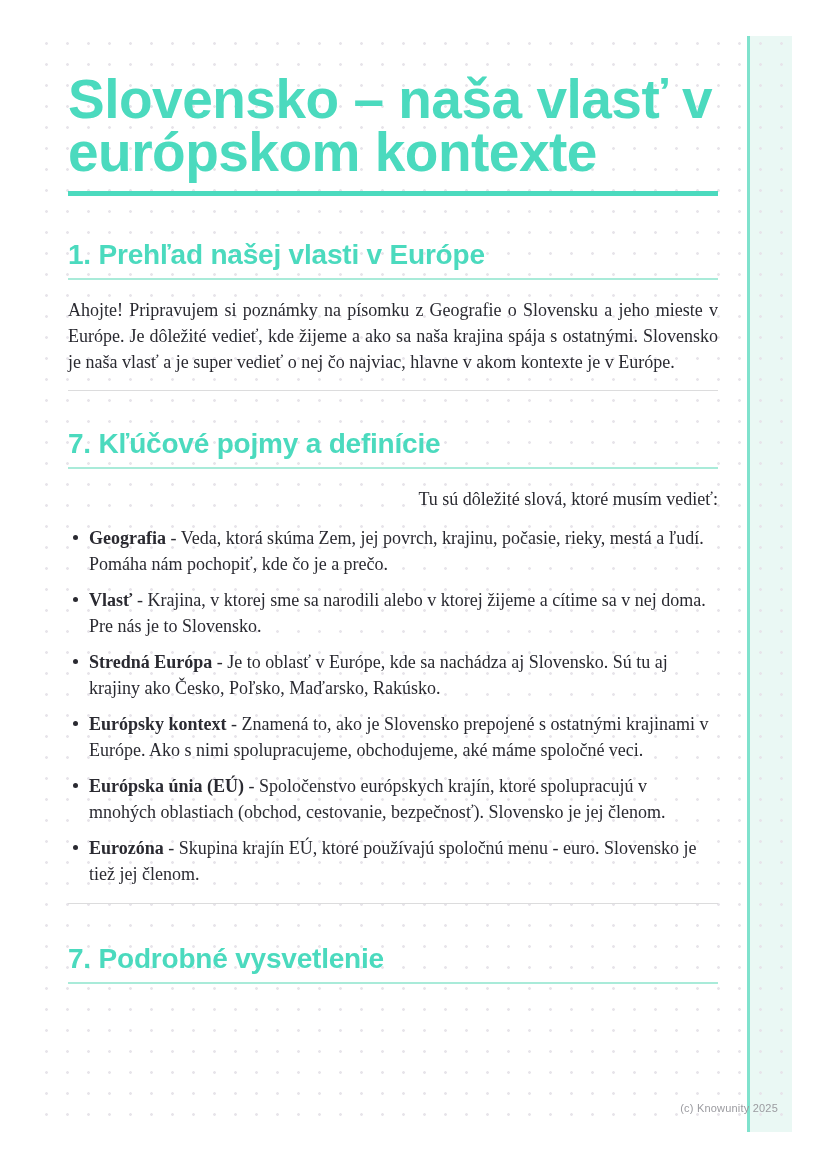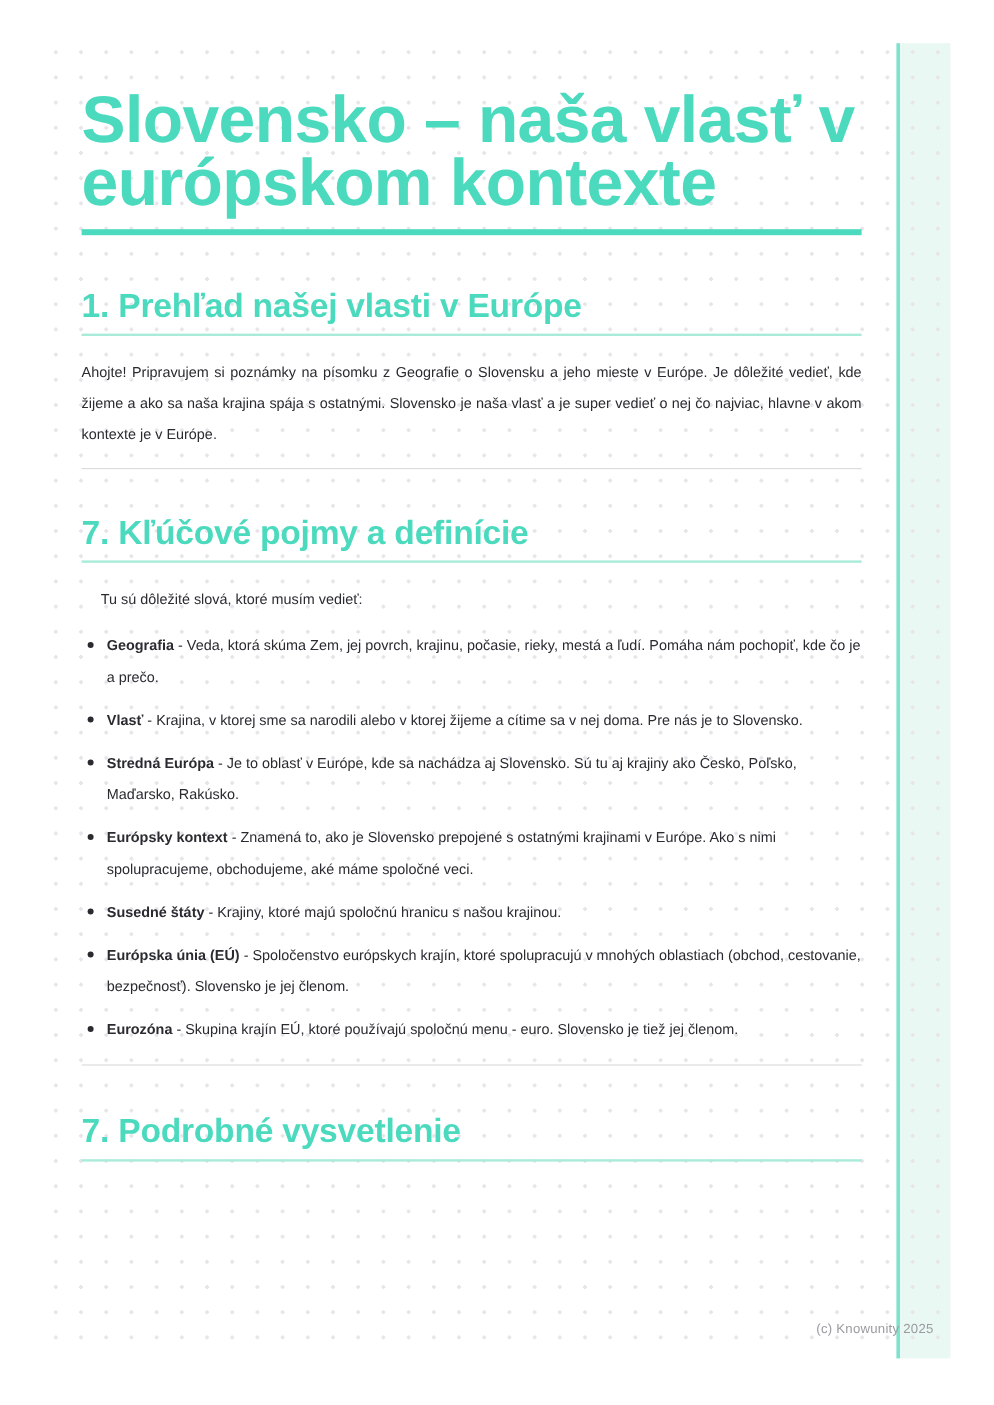--- a/index.html
+++ b/index.html
@@ -45,23 +45,23 @@
   .title-rule { height: 5px; background: #4bdabe; margin-top: 12px; }
   .section-heading {
     margin: 0; font-size: 28px; line-height: 34px;
     font-weight: bold; letter-spacing: -0.2px;
     color: #4bdabe;
   }
   .mt-s1 { margin-top: 42px; }
   .mt-s2 { margin-top: 36px; }
   .mt-s3 { margin-top: 38px; }
   .heading-underline { height: 2px; background: #a9ebd9; margin-top: 6px; }
-  .body-text { font-size: 12px; line-height: 26px; }
+  .body-text { font-size: 18px; line-height: 26px; font-family: Liberation Serif, serif; }
   .paragraph { margin: 17px 0 0 0; text-align: justify; }
-  .intro { margin: 17px 0 0 16px; }
+  .intro { margin: 17px 0 0 0; text-align: right; }
   .divider { height: 1px; background: #dcdcdd; margin-top: 15px; }
   .divider-2 { margin-top: 16px; }
   ul.bullet-list { list-style: none; margin: 13px 0 0 0; padding: 0; }
   ul.bullet-list li {
     position: relative; padding-left: 21px; margin-top: 10px;
   }
   ul.bullet-list li:first-child { margin-top: 0; }
   ul.bullet-list li::before {
     content: ""; position: absolute; left: 5px; top: 10px;
     width: 5px; height: 5px; border-radius: 50%; background: #2a2a31;
@@ -94,21 +94,20 @@
 
   <section>
     <h2 class="section-heading mt-s2">7. Kľúčové pojmy a definície</h2>
     <div class="heading-underline"></div>
     <p class="body-text intro">Tu sú dôležité slová, ktoré musím vedieť:</p>
     <ul class="bullet-list body-text">
       <li><span class="term">Geografia</span> <span>- Veda, ktorá skúma Zem, jej povrch, krajinu, počasie, rieky, mestá a ľudí. Pomáha nám pochopiť, kde čo je a prečo.</span></li>
       <li><span class="term">Vlasť</span> <span>- Krajina, v ktorej sme sa narodili alebo v ktorej žijeme a cítime sa v nej doma. Pre nás je to Slovensko.</span></li>
       <li><span class="term">Stredná Európa</span> <span>- Je to oblasť v Európe, kde sa nachádza aj Slovensko. Sú tu aj krajiny ako Česko, Poľsko, Maďarsko, Rakúsko.</span></li>
       <li><span class="term">Európsky kontext</span> <span>- Znamená to, ako je Slovensko prepojené s ostatnými krajinami v Európe. Ako s nimi spolupracujeme, obchodujeme, aké máme spoločné veci.</span></li>
-      <li><span class="term">Susedné štáty</span> <span>- Krajiny, ktoré majú spoločnú hranicu s našou krajinou.</span></li>
       <li><span class="term">Európska únia (EÚ)</span> <span>- Spoločenstvo európskych krajín, ktoré spolupracujú v mnohých oblastiach (obchod, cestovanie, bezpečnosť). Slovensko je jej členom.</span></li>
       <li><span class="term">Eurozóna</span> <span>- Skupina krajín EÚ, ktoré používajú spoločnú menu - euro. Slovensko je tiež jej členom.</span></li>
     </ul>
     <div class="divider divider-2"></div>
   </section>
 
   <section>
     <h2 class="section-heading mt-s3">7. Podrobné vysvetlenie</h2>
     <div class="heading-underline"></div>
   </section>

